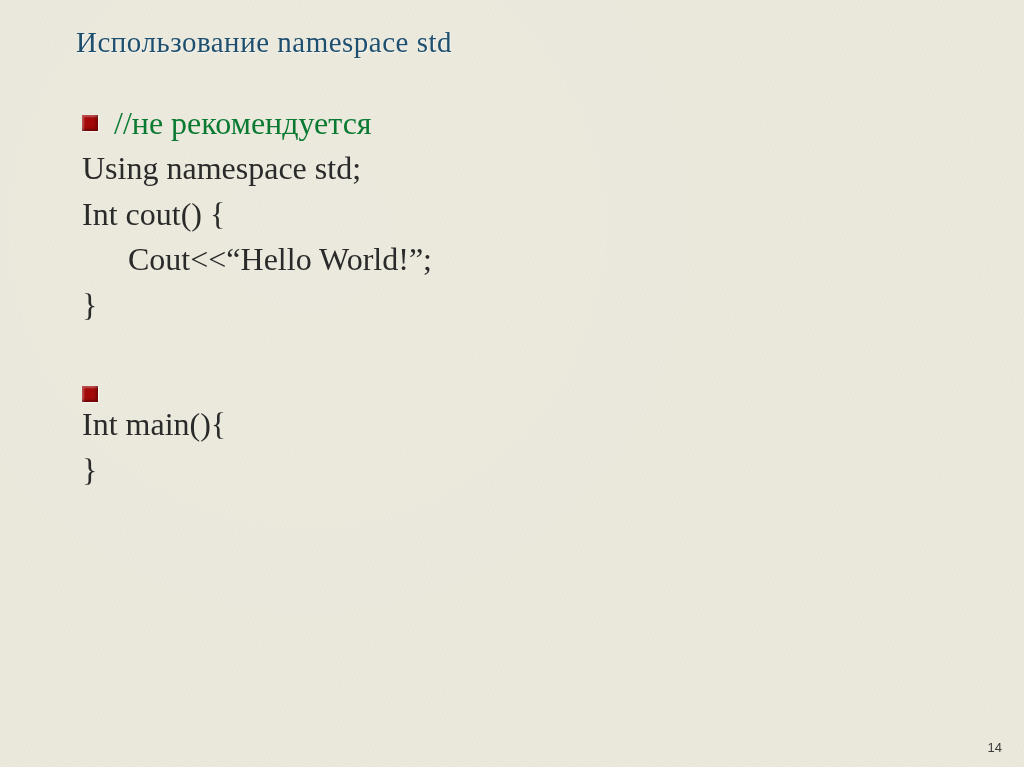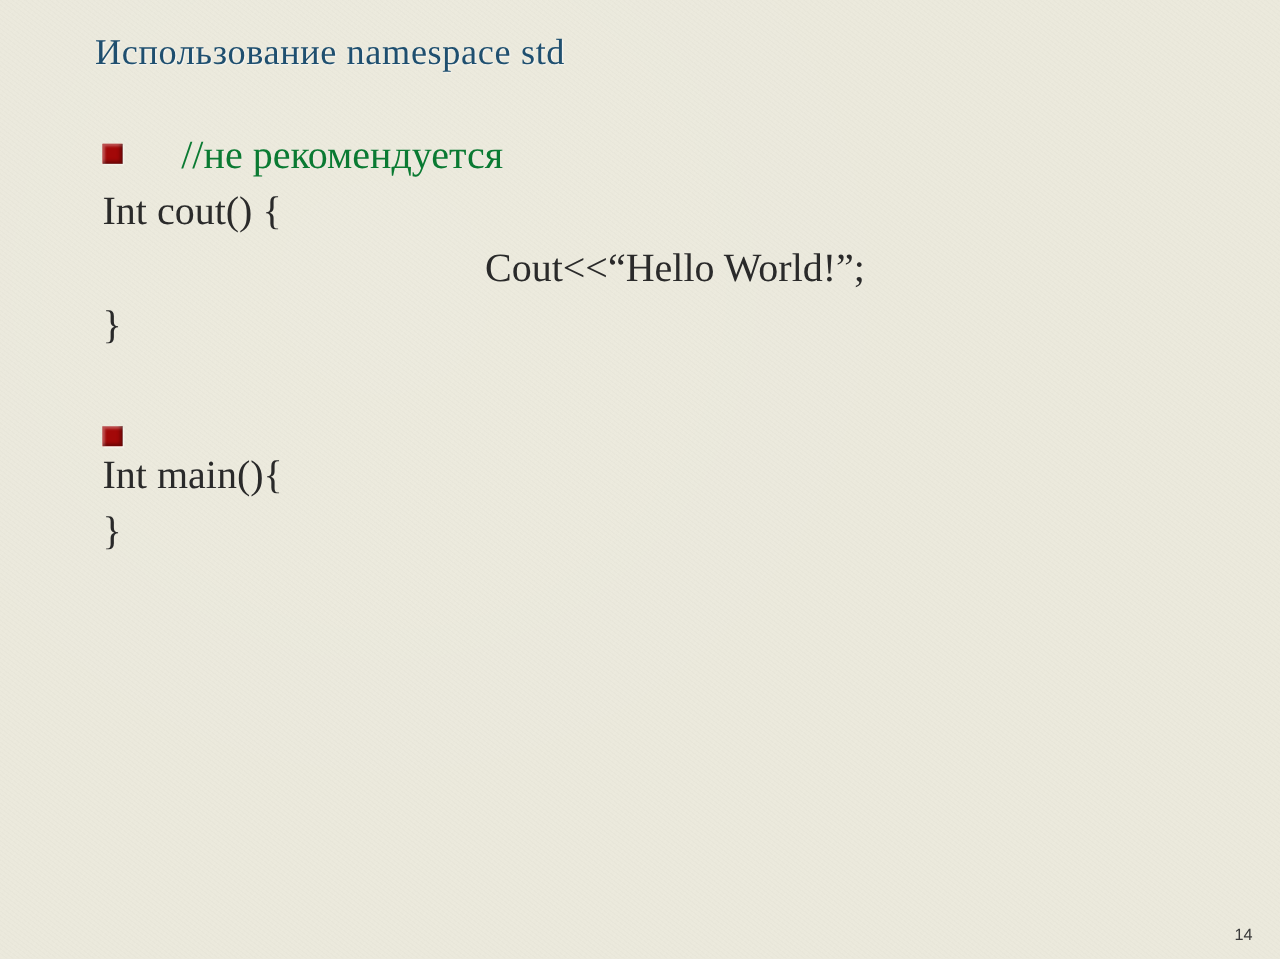--- a/index.html
+++ b/index.html
@@ -42,21 +42,20 @@
   }
   .content {
     font-size: 32px;
     color: #2a2a2a;
     line-height: 1.42;
   }
   .bulleted {
     display: flex;
     align-items: flex-start;
     margin-left: 10px;
-    gap: 31px;
   }
   .bullet {
     width: 16px;
     height: 16px;
     background: #a30808;
     box-shadow:
       inset -2px -2px 3px rgba(0,0,0,0.35),
       inset 2px 2px 2px rgba(255,255,255,0.3),
       1px 1px 1px rgba(255,255,255,0.5);
     margin-top: 14px;
@@ -64,21 +63,20 @@
     flex: 0 0 auto;
   }
   .green {
     color: #0a7a32;
   }
   .code-line {
     margin-left: 10px;
   }
   .code-indent {
     margin-left: 56px;
-    text-align: center;
   }
   .spacer {
     height: 44px;
   }
   .page-number {
     position: absolute;
     right: 22px;
     bottom: 12px;
     color: #3a3a3a;
     font-size: 13px;
@@ -91,20 +89,21 @@
 <div class="slide">
 
   <h1 class="title">Использование namespace std</h1>
 
   <div class="content">
 
     <div class="bulleted">
       <span class="bullet"></span>
       <span class="green">//не рекомендуется</span>
     </div>
+    <div class="code-line">Using namespace std;</div>
     <div class="code-line">Int cout()     {</div>
     <div class="code-indent">Cout&lt;&lt;“Hello World!”;</div>
     <div class="code-line">}</div>
 
     <div class="spacer"></div>
 
     <div class="bulleted">
       <span class="bullet"></span>
     </div>
     <div class="code-line">Int main(){</div>

